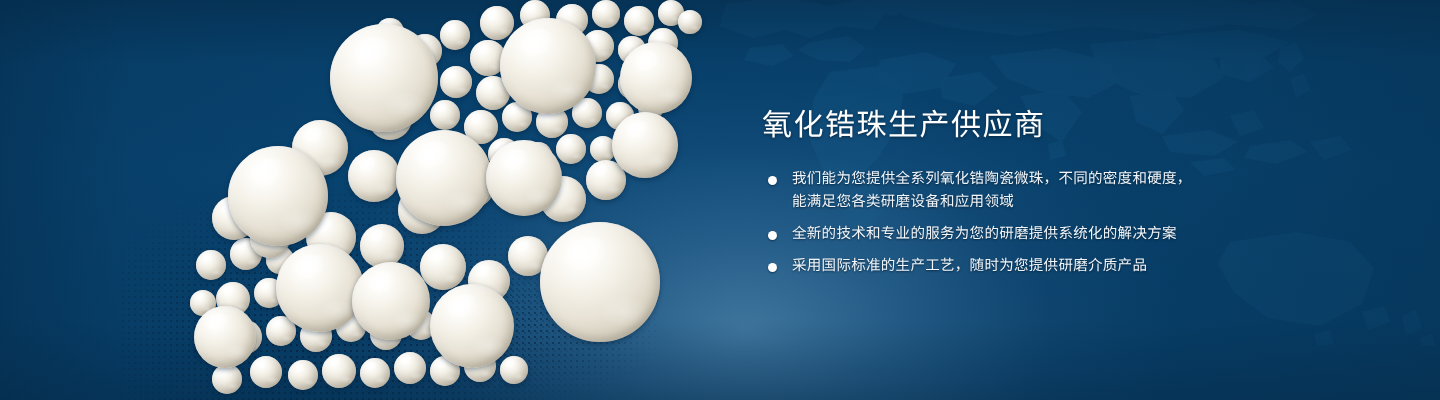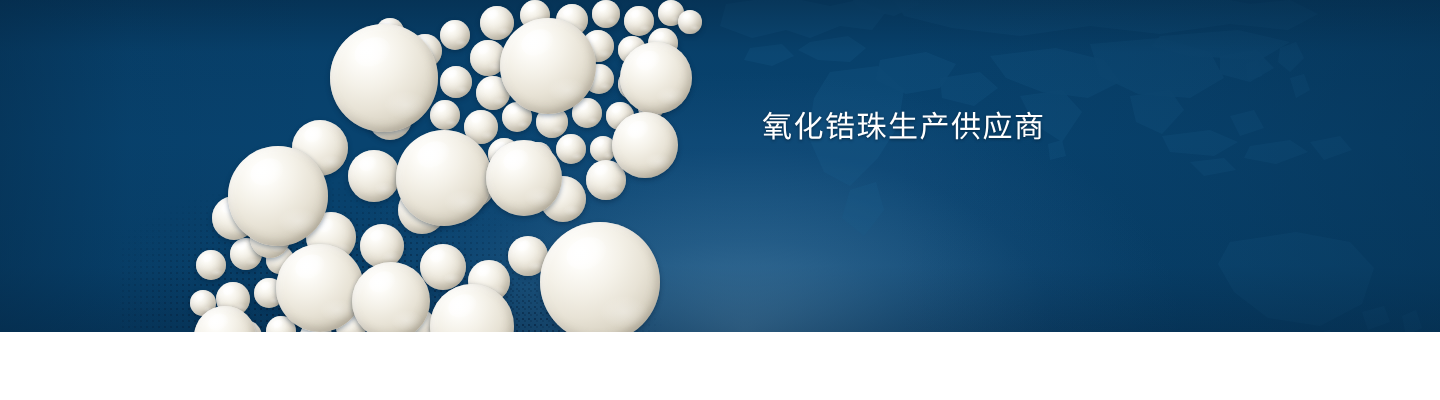--- a/index.html
+++ b/index.html
@@ -6,23 +6,23 @@
   html, body {
     margin: 0;
     padding: 0;
     background: #ffffff;
   }
   * { box-sizing: border-box; }
 
   .banner {
     position: relative;
     width: 1440px;
-    height: 332px;
+    height: 400px;
     overflow: hidden;
-    font-family: Liberation Serif, serif;
+    font-family: Liberation Mono, monospace;
     background: #07436e;
   }
 
   
   .bg-base {
     position: absolute;
     inset: 0;
     background: #08436f;
   }
   
@@ -354,15 +354,30 @@
     <span class="bead" style="left:430px;top:284px;width:84px;height:84px;"></span>
     <span class="bead" style="left:540px;top:222px;width:120px;height:120px;"></span>
     <span class="bead" style="left:352px;top:262px;width:78px;height:78px;"></span>
     <span class="bead" style="left:194px;top:306px;width:62px;height:62px;"></span>
     <span class="bead" style="left:612px;top:112px;width:66px;height:66px;"></span>
   </div>
 
   <div class="content">
     <h1 class="headline">氧化锆珠生产供应商</h1>
 
+    <ul class="bullets">
+      <li class="bullet-item">
+        <span class="bullet-dot"></span>
+        <span class="bullet-line">我们能为您提供全系列氧化锆陶瓷微珠，不同的密度和硬度，</span>
+        <span class="bullet-line">能满足您各类研磨设备和应用领域</span>
+      </li>
+      <li class="bullet-item">
+        <span class="bullet-dot"></span>
+        <span class="bullet-line">全新的技术和专业的服务为您的研磨提供系统化的解决方案</span>
+      </li>
+      <li class="bullet-item">
+        <span class="bullet-dot"></span>
+        <span class="bullet-line">采用国际标准的生产工艺，随时为您提供研磨介质产品</span>
+      </li>
+    </ul>
   </div>
 
 </div>
 
 </body></html>

